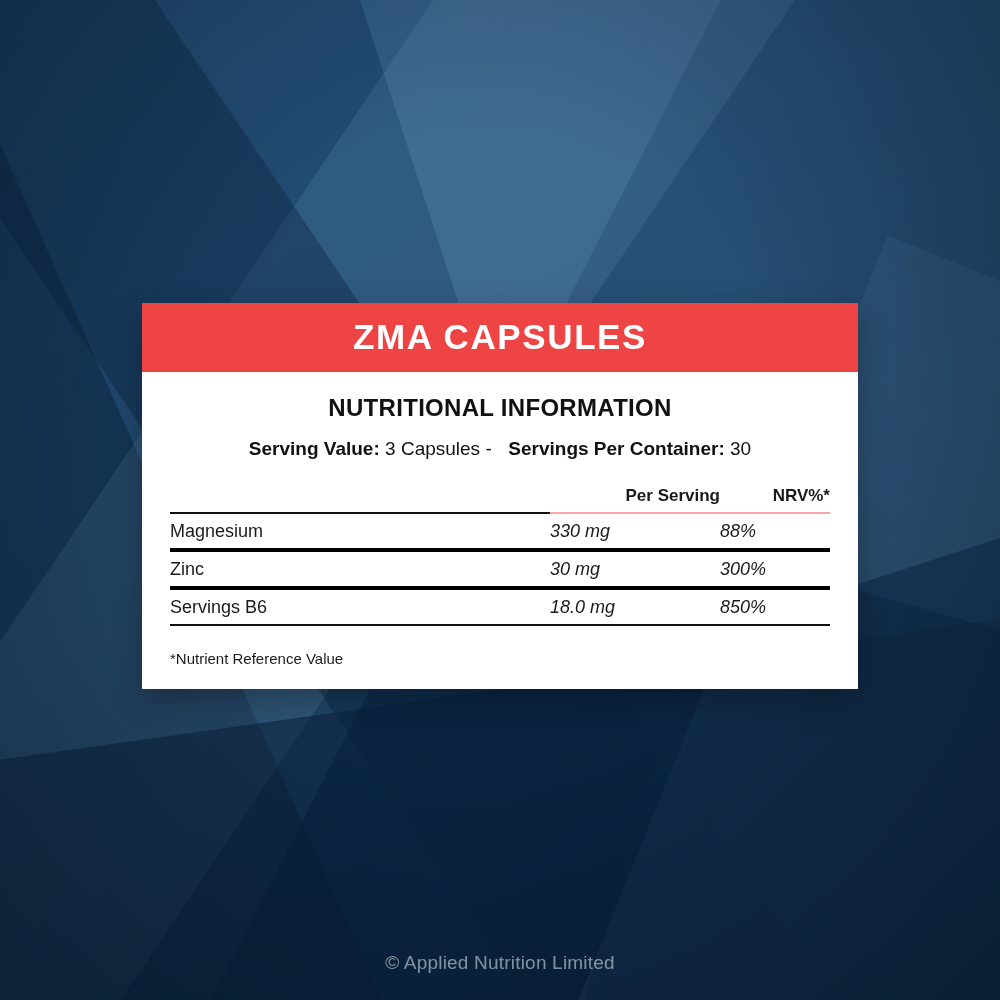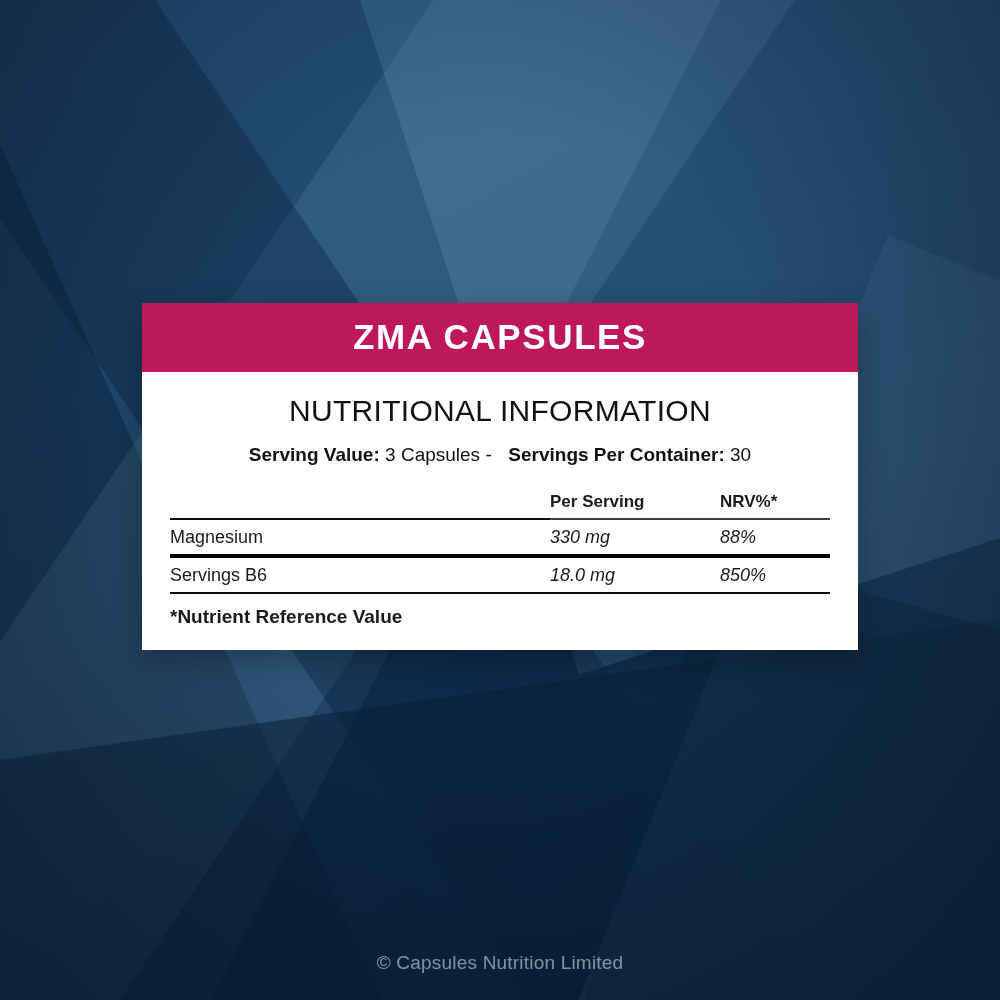--- a/index.html
+++ b/index.html
@@ -117,38 +117,38 @@
   
   .panel {
     position: absolute;
     left: 142px;
     top: 303px;
     width: 716px;
     background: #ffffff;
     box-shadow: 0 10px 28px rgba(0, 0, 0, 0.28);
   }
   .panel-header {
-    background: #be185d;
+    background: #ef4444;
     color: #ffffff;
     text-align: center;
     padding: 16px 0 18px 0;
   }
   .panel-title {
     font-size: 35px;
     font-weight: bold;
     letter-spacing: 1.6px;
     line-height: 1;
   }
   .panel-body {
     padding: 22px 28px 22px 28px;
   }
   .section-title {
     text-align: center;
-    font-size: 30px;
-    font-weight: normal;
+    font-size: 24px;
+    font-weight: bold;
     color: #111111;
     letter-spacing: 0.3px;
     margin-bottom: 16px;
   }
   .serving-line {
     text-align: center;
     font-size: 19px;
     color: #111111;
     margin-bottom: 26px;
   }
@@ -163,22 +163,22 @@
   table.nutri {
     width: 100%;
     border-collapse: collapse;
     font-size: 18px;
     color: #1a1a1a;
   }
   table.nutri th {
     font-weight: bold;
     font-size: 17px;
     padding: 0 0 6px 0;
-    border-bottom: 2px solid #404040;
-    text-align: left;
+    border-bottom: 2px solid #fca5a5;
+    text-align: right;
     white-space: nowrap;
   }
   table.nutri th.col-name {
     text-align: left;
     border-bottom: 2px solid #111111;
   }
   table.nutri td {
     padding: 7px 0 6px 0;
     border-bottom: 4px solid #000000;
     white-space: nowrap;
@@ -190,24 +190,23 @@
   table.nutri td.col-nrv {
     text-align: left;
     font-style: italic;
   }
   table.nutri tr:last-child td {
     border-bottom: 2px solid #111111;
   }
   .col-serving { width: 170px; }
   .col-nrv { width: 110px; }
   .footnote {
-    margin-top: 12px;
-    font-size: 19px;
+    margin-top: 24px;
+    font-size: 15px;
     color: #1a1a1a;
-    font-weight: bold;
   }
 
   
   .watermark {
     position: absolute;
     left: 0;
     right: 0;
     top: 952px;
     text-align: center;
     color: rgba(228, 238, 247, 0.55);
@@ -259,27 +258,32 @@
             <th class="col-nrv">NRV%*</th>
           </tr>
         </thead>
         <tbody>
           <tr>
             <td class="col-name">Magnesium</td>
             <td class="col-serving">330 mg</td>
             <td class="col-nrv">88%</td>
           </tr>
           <tr>
+            <td class="col-name">Zinc</td>
+            <td class="col-serving">30 mg</td>
+            <td class="col-nrv">300%</td>
+          </tr>
+          <tr>
             <td class="col-name">Servings B6</td>
             <td class="col-serving">18.0 mg</td>
             <td class="col-nrv">850%</td>
           </tr>
         </tbody>
       </table>
 
       <div class="footnote">*Nutrient Reference Value</div>
 
     </div>
   </div>
 
-  <div class="watermark">© Capsules Nutrition Limited</div>
+  <div class="watermark">© Applied Nutrition Limited</div>
 
 </div>
 
 </body></html>

